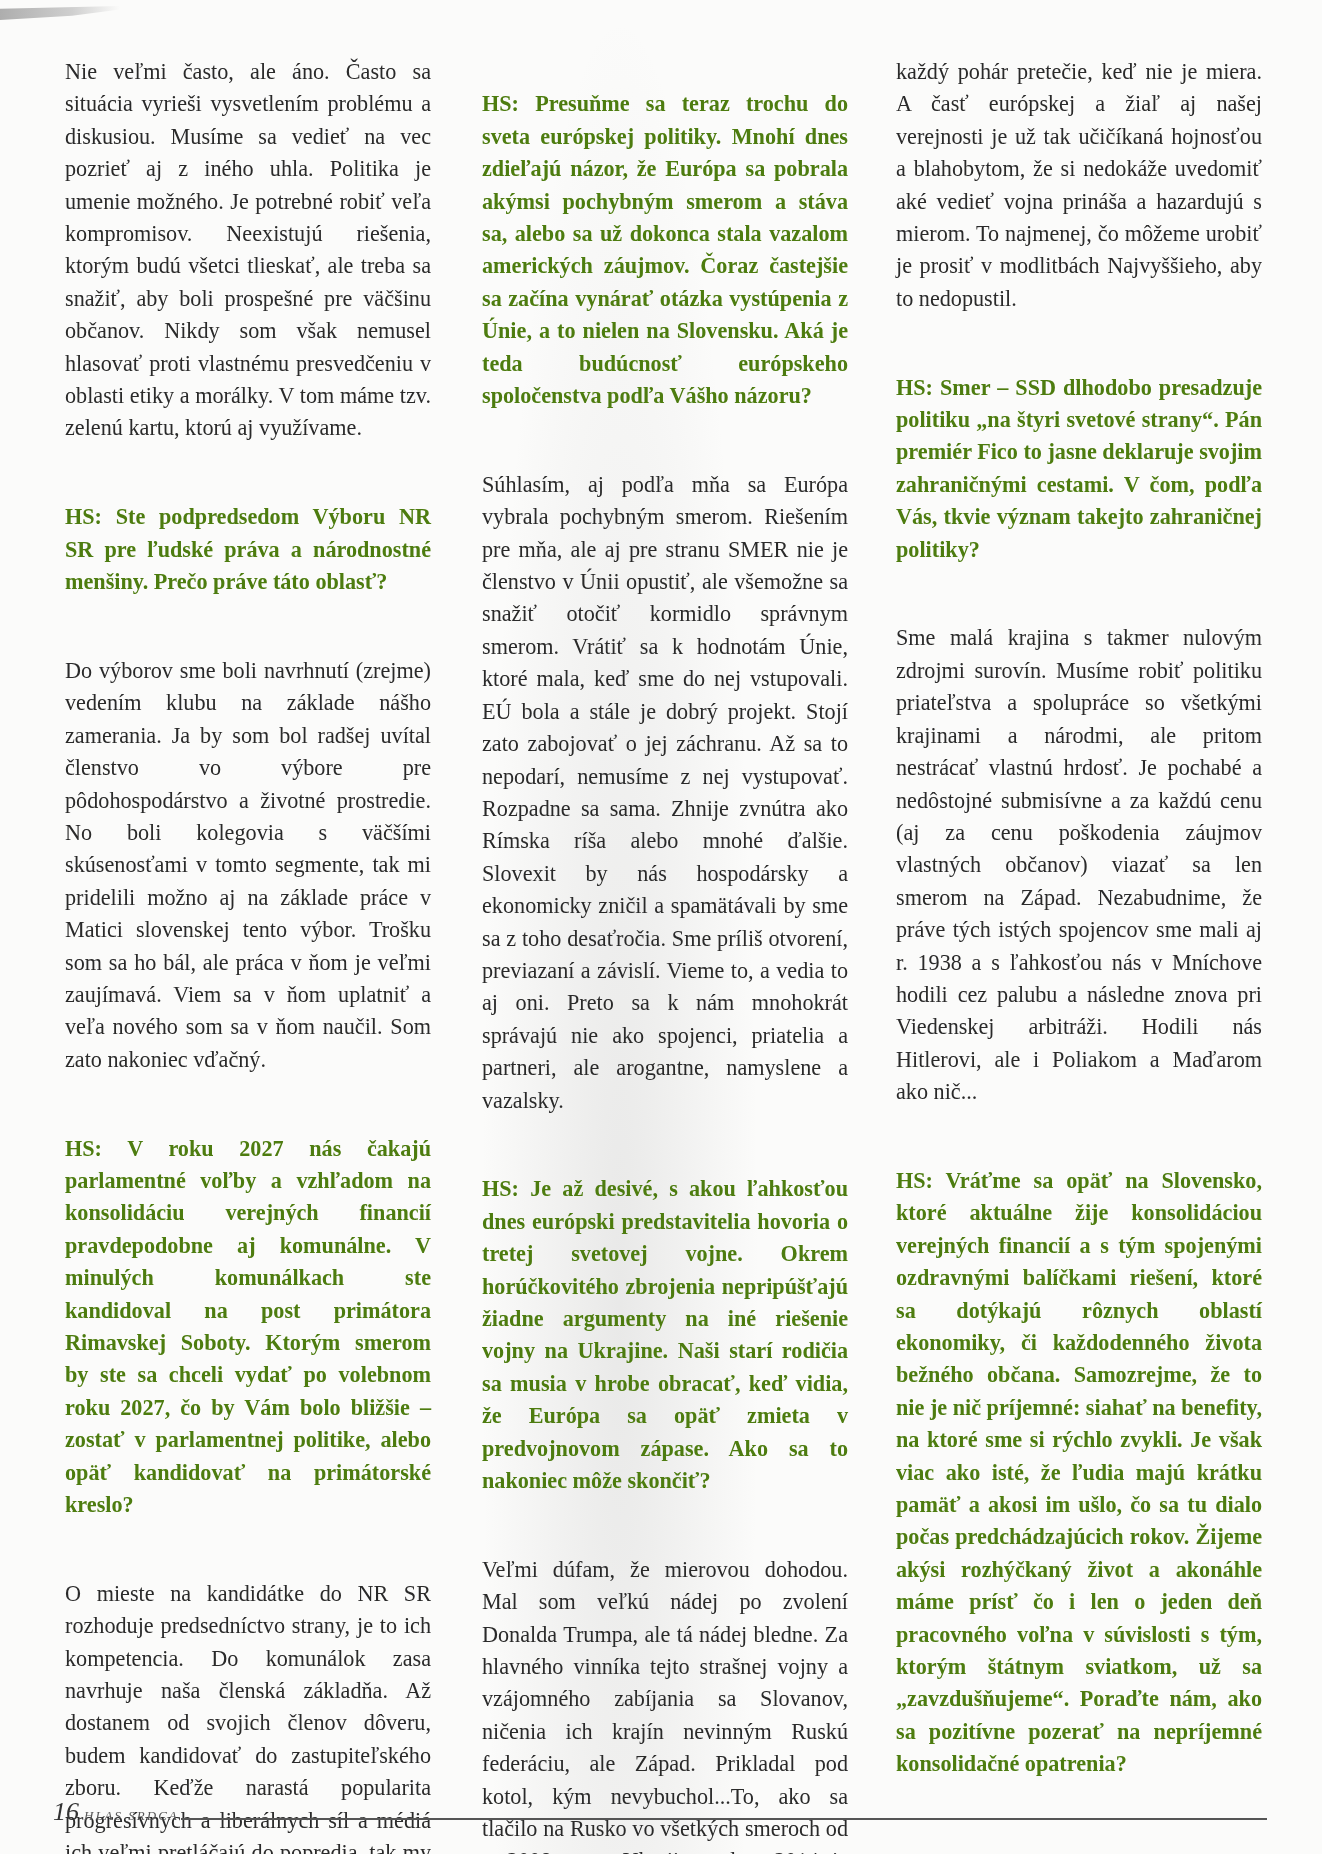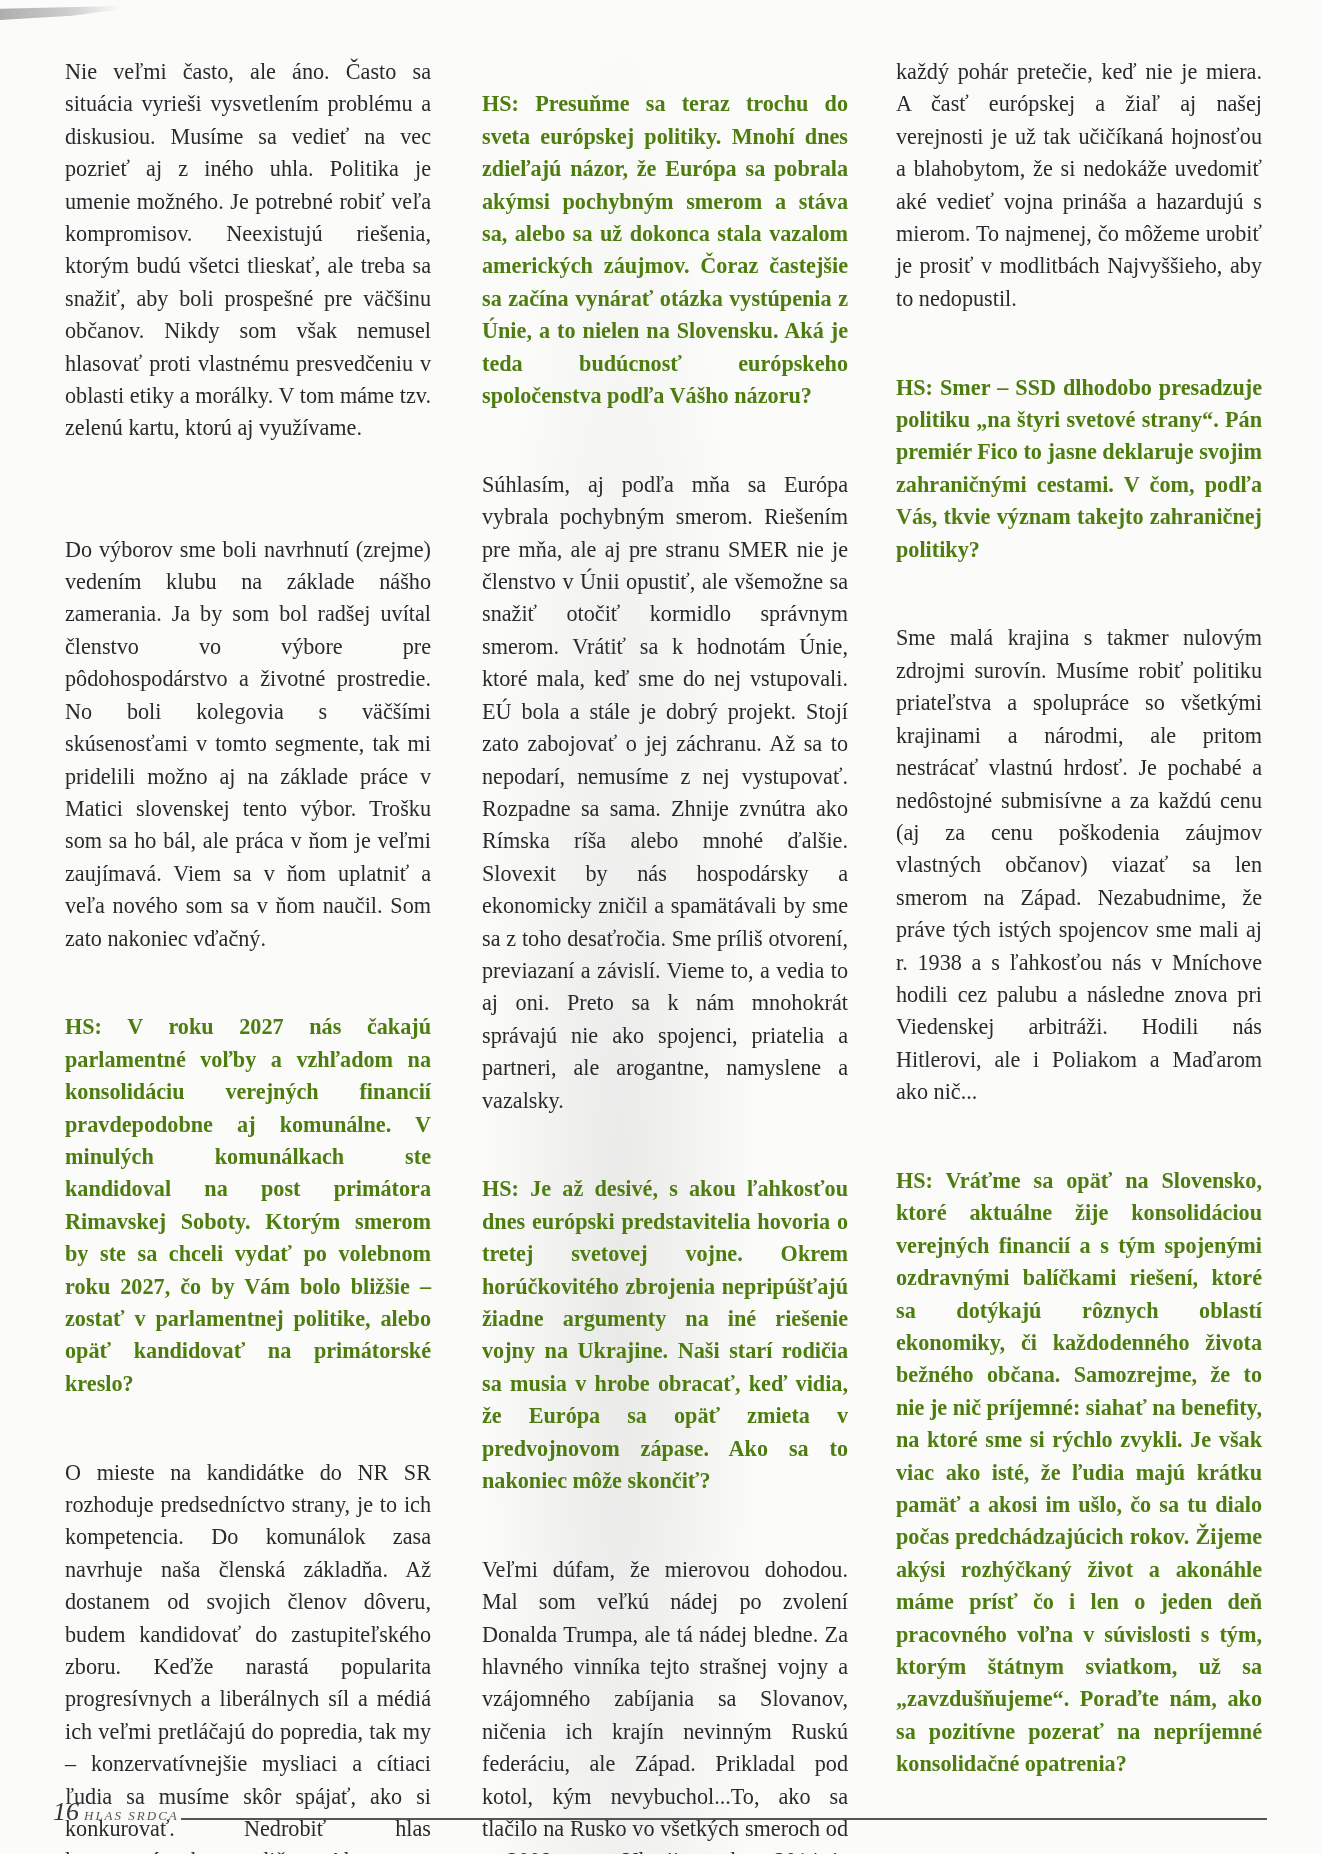--- a/index.html
+++ b/index.html
@@ -41,20 +41,21 @@
 </style>
 </head>
 <body>
 
 <div class="brush"></div>
 <div class="shadow"></div>
 
 <div class="col col1">
   <p>Nie veľmi často, ale áno. Často sa situácia vyrieši vysvetlením problému a diskusiou. Musíme sa vedieť na vec pozrieť aj z iného uhla. Politika je umenie možného. Je potrebné robiť veľa kompromisov. Neexistujú riešenia, ktorým budú všetci tlieskať, ale treba sa snažiť, aby boli prospešné pre väčšinu občanov. Nikdy som však nemusel hlasovať proti vlastnému presvedčeniu v oblasti etiky a morálky. V tom máme tzv. zelenú kartu, ktorú aj využívame.</p>
   <div class="gap"></div>
+  <p class="q">HS: Ste podpredsedom Výboru NR SR pre ľudské práva a národnostné menšiny. Prečo práve táto oblasť?</p>
   <div class="gap"></div>
   <p>Do výborov sme boli navrhnutí (zrejme) vedením klubu na základe nášho zamerania. Ja by som bol radšej uvítal členstvo vo výbore pre pôdohospodárstvo a životné prostredie. No boli kolegovia s väčšími skúsenosťami v tomto segmente, tak mi pridelili možno aj na základe práce v Matici slovenskej tento výbor. Trošku som sa ho bál, ale práca v ňom je veľmi zaujímavá. Viem sa v ňom uplatniť a veľa nového som sa v ňom naučil. Som zato nakoniec vďačný.</p>
   <div class="gap"></div>
   <p class="q">HS: V roku 2027 nás čakajú parlamentné voľby a vzhľadom na konsolidáciu verejných financií pravdepodobne aj komunálne. V minulých komunálkach ste kandidoval na post primátora Rimavskej Soboty. Ktorým smerom by ste sa chceli vydať po volebnom roku 2027, čo by Vám bolo bližšie – zostať v parlamentnej politike, alebo opäť kandidovať na primátorské kreslo?</p>
   <div class="gap"></div>
   <p>O mieste na kandidátke do NR SR rozhoduje predsedníctvo strany, je to ich kompetencia. Do komunálok zasa navrhuje naša členská základňa. Až dostanem od svojich členov dôveru, budem kandidovať do zastupiteľského zboru. Keďže narastá popularita progresívnych a liberálnych síl a médiá ich veľmi pretláčajú do popredia, tak my – konzervatívnejšie mysliaci a cítiaci ľudia sa musíme skôr spájať, ako si konkurovať. Nedrobiť hlas konzervatívneho voliča. Ako som povedal, politika je umenie možného. Pre mňa sú hodnotové nastavenia viac, ako osob-</p>
 </div>
 
 <div class="col col2">
   <div class="gap"></div>

